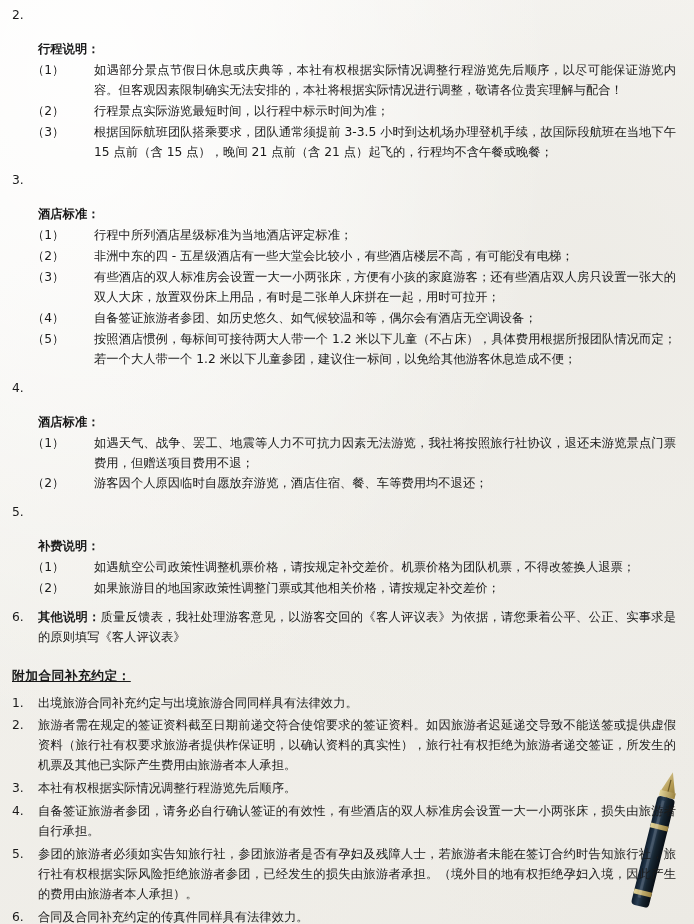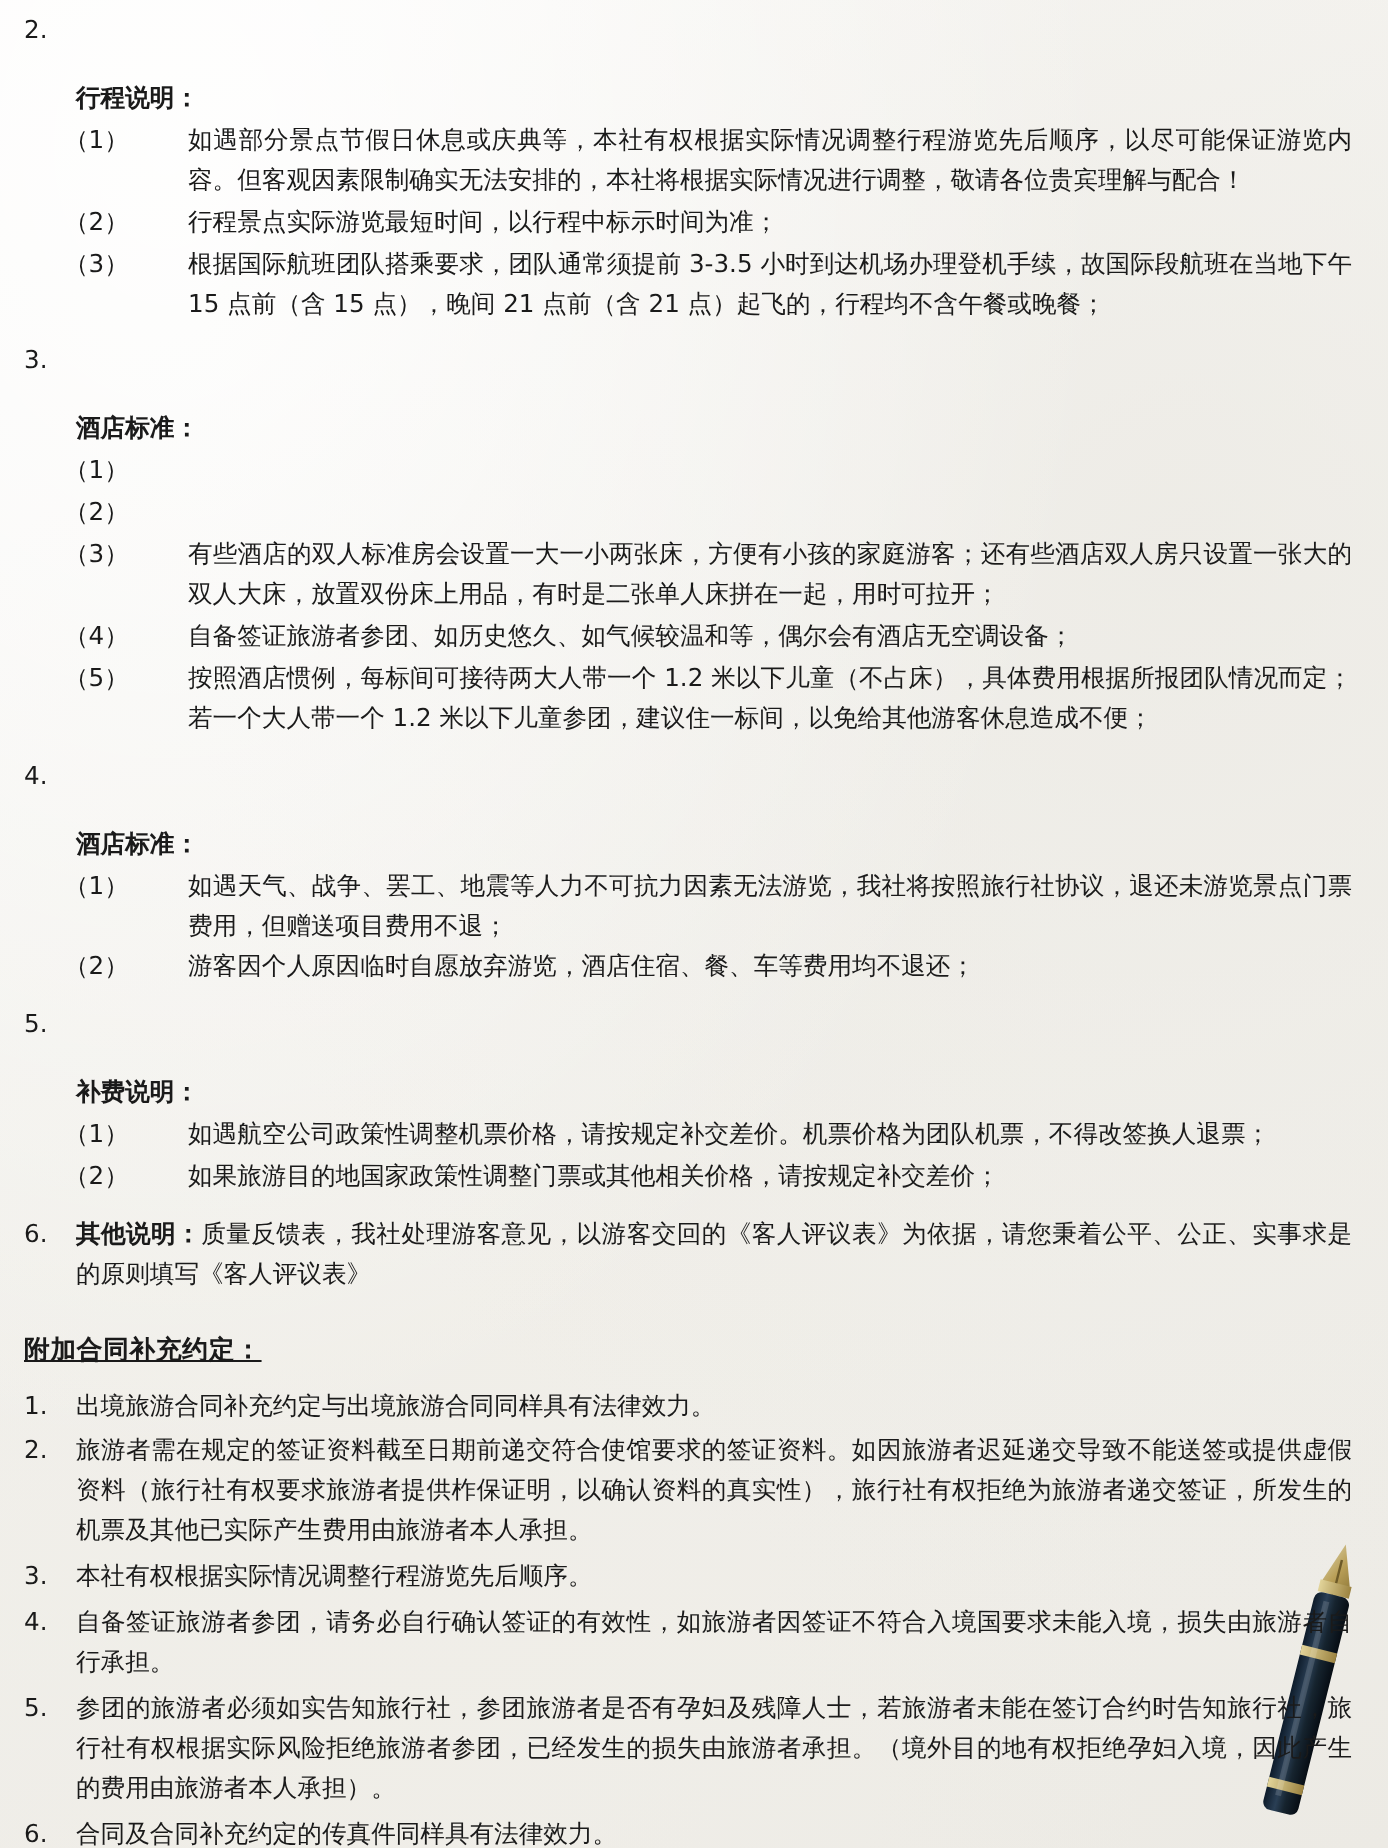--- a/index.html
+++ b/index.html
@@ -115,23 +115,25 @@
   <div class="gap-sm"></div>
 
   <div class="sec olist lvl1">
     <div class="item">
       <span class="marker">3.</span>
       <span class="body-text sec-head">酒店标准：</span>
     </div>
     <div class="olist lvl2 sub">
       <div class="item">
         <span class="marker">（1）</span>
-      </div>
-      <div class="item">
-        <span class="marker">（2）</span>
+        <span class="body-text">行程中所列酒店星级标准为当地酒店评定标准；</span>
+      </div>
+      <div class="item">
+        <span class="marker">（2）</span>
+        <span class="body-text">非洲中东的四 - 五星级酒店有一些大堂会比较小，有些酒店楼层不高，有可能没有电梯；</span>
       </div>
       <div class="item">
         <span class="marker">（3）</span>
         <span class="body-text">有些酒店的双人标准房会设置一大一小两张床，方便有小孩的家庭游客；还有些酒店双人房只设置一张大的双人大床，放置双份床上用品，有时是二张单人床拼在一起，用时可拉开；</span>
       </div>
       <div class="item">
         <span class="marker">（4）</span>
         <span class="body-text">自备签证旅游者参团、如历史悠久、如气候较温和等，偶尔会有酒店无空调设备；</span>
       </div>
       <div class="item">
@@ -199,21 +201,21 @@
     <div class="item">
       <span class="marker">2.</span>
       <span class="body-text">旅游者需在规定的签证资料截至日期前递交符合使馆要求的签证资料。如因旅游者迟延递交导致不能送签或提供虚假资料（旅行社有权要求旅游者提供柞保证明，以确认资料的真实性），旅行社有权拒绝为旅游者递交签证，所发生的机票及其他已实际产生费用由旅游者本人承担。</span>
     </div>
     <div class="item">
       <span class="marker">3.</span>
       <span class="body-text">本社有权根据实际情况调整行程游览先后顺序。</span>
     </div>
     <div class="item">
       <span class="marker">4.</span>
-      <span class="body-text">自备签证旅游者参团，请务必自行确认签证的有效性，如旅游者因签证不符合入境国要求未能入境，损失由旅游者自行承担。</span>
+      <span class="body-text">自备签证旅游者参团，请务必自行确认签证的有效性，有些酒店的双人标准房会设置一大一小两张床，损失由旅游者自行承担。</span>
     </div>
     <div class="item">
       <span class="marker">5.</span>
       <span class="body-text">参团的旅游者必须如实告知旅行社，参团旅游者是否有孕妇及残障人士，若旅游者未能在签订合约时告知旅行社，旅行社有权根据实际风险拒绝旅游者参团，已经发生的损失由旅游者承担。（境外目的地有权拒绝孕妇入境，因此产生的费用由旅游者本人承担）。</span>
     </div>
     <div class="item">
       <span class="marker">6.</span>
       <span class="body-text">合同及合同补充约定的传真件同样具有法律效力。</span>
     </div>
   </div>

